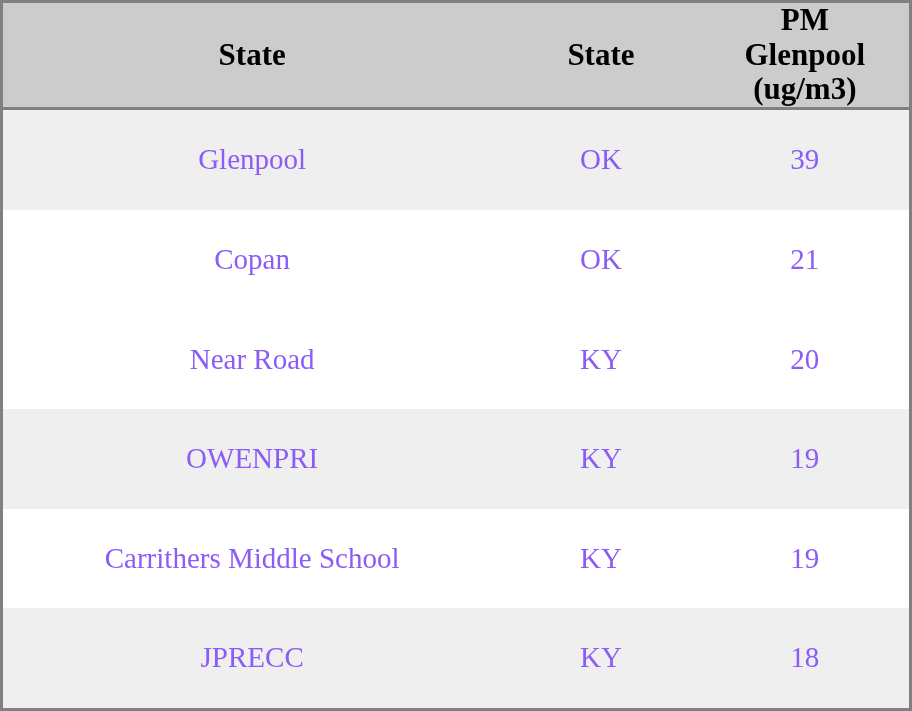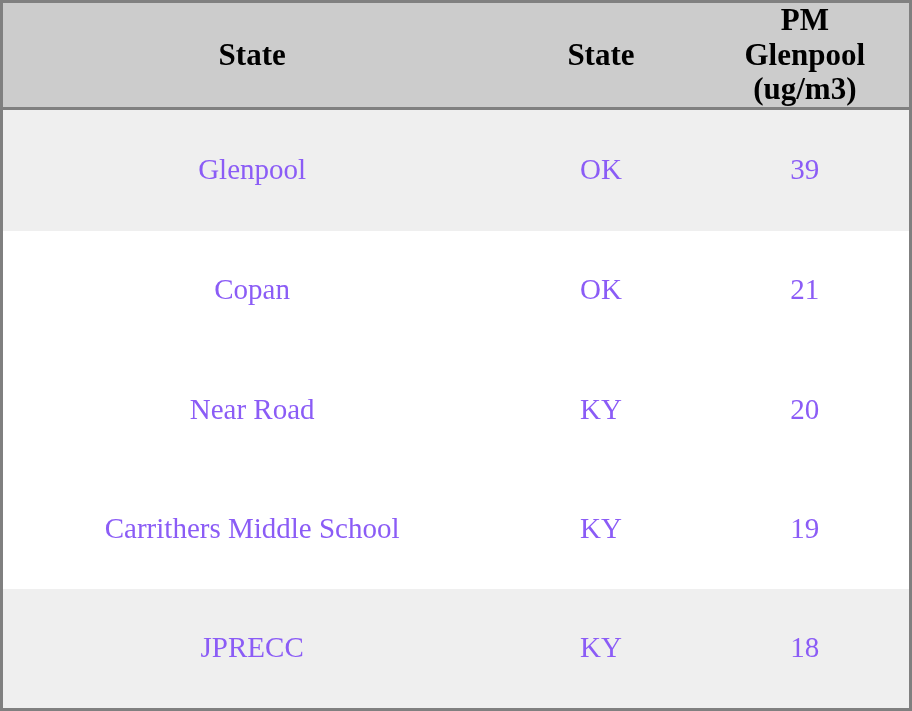--- a/index.html
+++ b/index.html
@@ -96,20 +96,25 @@
       <tr class="row-even">
         <td>Copan</td>
         <td>OK</td>
         <td>21</td>
       </tr>
       <tr class="row-even">
         <td>Near Road</td>
         <td>KY</td>
         <td>20</td>
       </tr>
+      <tr class="row-odd">
+        <td>OWENPRI</td>
+        <td>KY</td>
+        <td>19</td>
+      </tr>
       <tr class="row-even">
         <td>Carrithers Middle School</td>
         <td>KY</td>
         <td>19</td>
       </tr>
       <tr class="row-odd">
         <td>JPRECC</td>
         <td>KY</td>
         <td>18</td>
       </tr>

